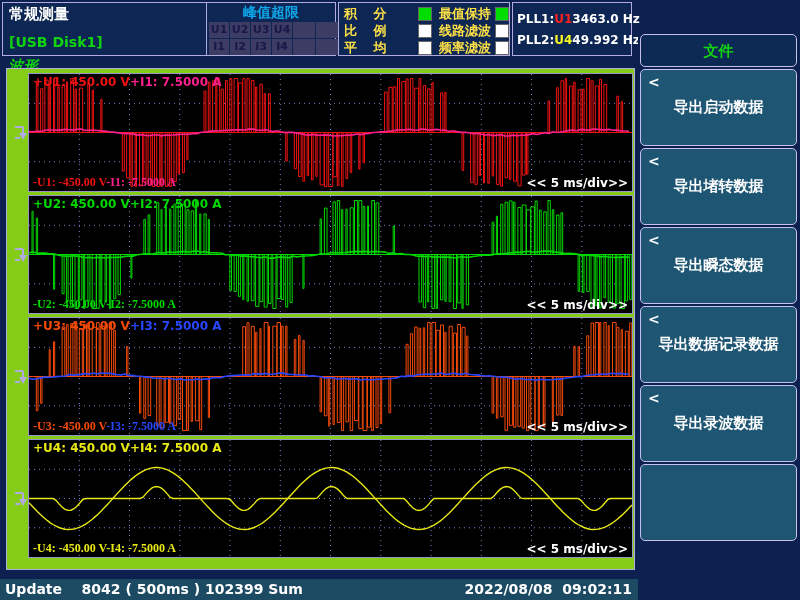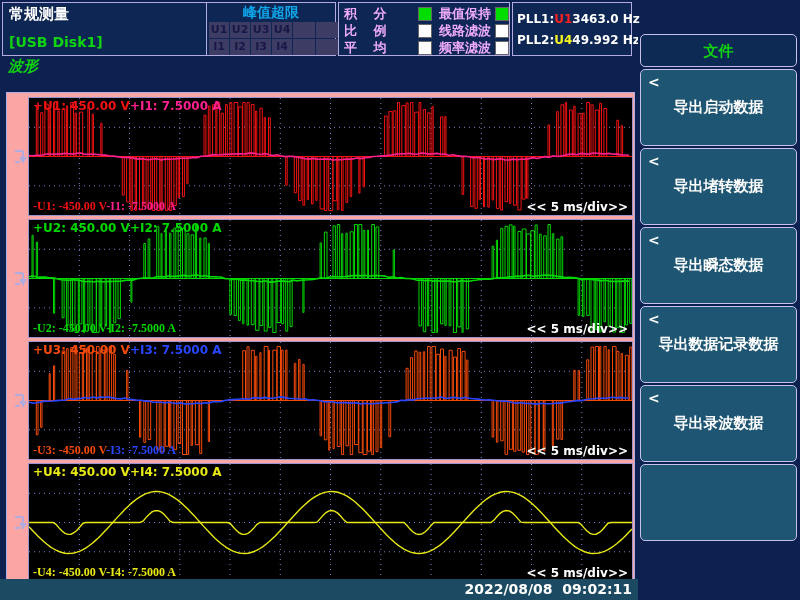--- a/index.html
+++ b/index.html
@@ -16,33 +16,33 @@
   #box-peak{left:206px;width:130px;}
   #peak-title{position:absolute;top:1px;width:100%;text-align:center;font-size:14px;color:#0ea5e9;}
   .peak-row{position:absolute;left:2px;display:flex;gap:1px;}
   .peak-row.r1{top:19px;} .peak-row.r2{top:36px;}
   .pcell{width:20px;height:16px;background:#3c3c64;color:#181848;font-size:11px;line-height:16px;text-align:center;}
   .pcell.wide{width:22px;}
   #box-tog{left:338px;width:172px;font-size:13px;}
   .trow{position:absolute;height:16px;display:flex;align-items:center;}
   .tl{left:5px;width:88px;} .tr{left:100px;width:70px;}
   .r0{top:3px;} .r1x{top:20px;} .r2x{top:37px;justify-content:center;}
-  .tlabel{white-space:pre;color:#f0abfc;}
+  .tlabel{white-space:pre;color:#fde047;}
   .tl .tlabel{word-spacing:12px;}
   .ind{width:12px;height:12px;margin-left:auto;background:#fff;border:1px solid #666;}
   .ind.on{background:#00dd00;}
   #box-pll{left:512px;width:120px;font-size:12px;}
   .pllrow{position:absolute;left:4px;right:4px;display:flex;align-items:center;white-space:pre;}
   .pll1{top:9px;} .pll2{top:30px;}
   .pllval{margin-left:auto;color:#fff;}
 
   
   #wf-label{position:absolute;left:8px;top:57px;font-size:15px;color:#11d411;font-style:italic;}
-  #wf-box{position:absolute;left:6px;top:92px;width:629px;height:502px;
-          border:1px solid #b2abdf;background:#fca5a5;box-sizing:border-box;}
+  #wf-box{position:absolute;left:6px;top:68px;width:629px;height:502px;
+          border:1px solid #b2abdf;background:#84cc16;box-sizing:border-box;}
   .panel{position:absolute;left:21px;width:605px;height:119px;background:#000;
          border:1px solid #9a94cc;box-sizing:border-box;}
   .panel svg{position:absolute;left:0;top:0;}
   .lab{position:absolute;font-size:12px;white-space:pre;letter-spacing:0px;}
   .lab.tl2{left:4px;top:1px;} .lab.bl2{left:4px;bottom:1px;font-family:Liberation Serif, serif;}
   .lab.br2{right:4px;bottom:1px;color:#fff;}
   .zmark{position:absolute;left:6px;width:16px;height:18px;}
 
   
   #statusbar{position:absolute;left:0;top:579px;width:638px;height:21px;background:#1c4a63;color:#fff;font-size:14px;}
@@ -189,20 +189,21 @@
           <path d="M0,58.5 L3,58.5 L6,58.5 L9,58.5 L12,58.5 L15,58.5 L18,58.5 L21,58.5 L24,58.5 L27,60.3 L30,63.9 L33,67.1 L36,69.4 L39,70.4 L42,70.2 L45,68.7 L48,66.2 L51,62.8 L54,59.2 L57,58.5 L60,58.5 L63,58.5 L66,58.5 L69,58.5 L72,58.5 L75,58.5 L78,58.5 L81,58.5 L84,58.5 L87,58.5 L90,58.5 L93,58.5 L96,58.5 L99,58.5 L102,58.5 L105,58.5 L108,58.5 L111,58.5 L114,57.2 L117,53.6 L120,50.4 L123,47.9 L126,46.7 L129,46.7 L132,47.9 L135,50.3 L138,53.6 L141,57.2 L144,58.5 L147,58.5 L150,58.5 L153,58.5 L156,58.5 L159,58.5 L162,58.5 L165,58.5 L168,58.5 L171,58.5 L174,58.5 L177,58.5 L180,58.5 L183,58.5 L186,58.5 L189,58.5 L192,58.5 L195,58.5 L198,58.5 L201,59.2 L204,62.7 L207,66.1 L210,68.7 L213,70.2 L216,70.4 L219,69.4 L222,67.1 L225,63.9 L228,60.3 L231,58.5 L234,58.5 L237,58.5 L240,58.5 L243,58.5 L246,58.5 L249,58.5 L252,58.5 L255,58.5 L258,58.5 L261,58.5 L264,58.5 L267,58.5 L270,58.5 L273,58.5 L276,58.5 L279,58.5 L282,58.5 L285,58.5 L288,58.2 L291,54.9 L294,51.4 L297,48.6 L300,46.9 L303,46.5 L306,47.4 L309,49.4 L312,52.5 L315,56.1 L318,58.5 L321,58.5 L324,58.5 L327,58.5 L330,58.5 L333,58.5 L336,58.5 L339,58.5 L342,58.5 L345,58.5 L348,58.5 L351,58.5 L354,58.5 L357,58.5 L360,58.5 L363,58.5 L366,58.5 L369,58.5 L372,58.5 L375,58.5 L378,61.5 L381,65.1 L384,68.0 L387,69.9 L390,70.5 L393,69.9 L396,68.0 L399,65.1 L402,61.5 L405,58.5 L408,58.5 L411,58.5 L414,58.5 L417,58.5 L420,58.5 L423,58.5 L426,58.5 L429,58.5 L432,58.5 L435,58.5 L438,58.5 L441,58.5 L444,58.5 L447,58.5 L450,58.5 L453,58.5 L456,58.5 L459,58.5 L462,58.5 L465,56.1 L468,52.5 L471,49.4 L474,47.4 L477,46.5 L480,46.9 L483,48.6 L486,51.4 L489,54.9 L492,58.2 L495,58.5 L498,58.5 L501,58.5 L504,58.5 L507,58.5 L510,58.5 L513,58.5 L516,58.5 L519,58.5 L522,58.5 L525,58.5 L528,58.5 L531,58.5 L534,58.5 L537,58.5 L540,58.5 L543,58.5 L546,58.5 L549,58.5 L552,60.3 L555,63.9 L558,67.1 L561,69.4 L564,70.4 L567,70.2 L570,68.7 L573,66.2 L576,62.8 L579,59.2 L582,58.5 L585,58.5 L588,58.5 L591,58.5 L594,58.5 L597,58.5 L600,58.5 L603,58.5 " stroke="#e8e815" stroke-width="1.4" fill="none"></path>
           <path d="M0,62.7 L3,65.9 L6,69.1 L9,72.2 L12,75.1 L15,77.8 L18,80.3 L21,82.6 L24,84.5 L27,86.2 L30,87.5 L33,88.5 L36,89.2 L39,89.5 L42,89.4 L45,89.0 L48,88.2 L51,87.1 L54,85.7 L57,83.9 L60,81.8 L63,79.5 L66,76.9 L69,74.2 L72,71.2 L75,68.1 L78,64.9 L81,61.6 L84,58.2 L87,54.9 L90,51.6 L93,48.4 L96,45.3 L99,42.4 L102,39.6 L105,37.1 L108,34.8 L111,32.8 L114,31.1 L117,29.7 L120,28.6 L123,27.9 L126,27.5 L129,27.5 L132,27.9 L135,28.6 L138,29.7 L141,31.1 L144,32.8 L147,34.8 L150,37.1 L153,39.6 L156,42.4 L159,45.3 L162,48.4 L165,51.6 L168,54.9 L171,58.2 L174,61.6 L177,64.9 L180,68.1 L183,71.2 L186,74.2 L189,76.9 L192,79.5 L195,81.8 L198,83.9 L201,85.7 L204,87.1 L207,88.2 L210,89.0 L213,89.4 L216,89.5 L219,89.2 L222,88.5 L225,87.5 L228,86.2 L231,84.5 L234,82.6 L237,80.3 L240,77.8 L243,75.1 L246,72.2 L249,69.1 L252,65.9 L255,62.7 L258,59.3 L261,56.0 L264,52.7 L267,49.5 L270,46.3 L273,43.3 L276,40.5 L279,37.9 L282,35.5 L285,33.4 L288,31.6 L291,30.1 L294,28.9 L297,28.1 L300,27.6 L303,27.5 L306,27.7 L309,28.3 L312,29.3 L315,30.6 L318,32.2 L321,34.1 L324,36.3 L327,38.7 L330,41.4 L333,44.3 L336,47.3 L339,50.5 L342,53.8 L345,57.1 L348,60.4 L351,63.8 L354,67.0 L357,70.2 L360,73.2 L363,76.0 L366,78.7 L369,81.1 L372,83.2 L375,85.1 L378,86.7 L381,87.9 L384,88.8 L387,89.3 L390,89.5 L393,89.3 L396,88.8 L399,87.9 L402,86.7 L405,85.1 L408,83.2 L411,81.1 L414,78.7 L417,76.0 L420,73.2 L423,70.2 L426,67.0 L429,63.8 L432,60.4 L435,57.1 L438,53.8 L441,50.5 L444,47.3 L447,44.3 L450,41.4 L453,38.7 L456,36.3 L459,34.1 L462,32.2 L465,30.6 L468,29.3 L471,28.3 L474,27.7 L477,27.5 L480,27.6 L483,28.1 L486,28.9 L489,30.1 L492,31.6 L495,33.4 L498,35.5 L501,37.9 L504,40.5 L507,43.3 L510,46.3 L513,49.4 L516,52.7 L519,56.0 L522,59.3 L525,62.7 L528,65.9 L531,69.1 L534,72.2 L537,75.1 L540,77.8 L543,80.3 L546,82.6 L549,84.5 L552,86.2 L555,87.5 L558,88.5 L561,89.2 L564,89.5 L567,89.4 L570,89.0 L573,88.2 L576,87.1 L579,85.7 L582,83.9 L585,81.8 L588,79.5 L591,76.9 L594,74.2 L597,71.2 L600,68.1 L603,64.9 " stroke="#e8e815" stroke-width="1.4" fill="none"></path>
         </svg>
       <div class="lab tl2"><span style="color: rgb(232, 232, 21);">+U4: 450.00 V</span><span style="color: rgb(232, 232, 21);">+I4: 7.5000 A</span></div>
       <div class="lab bl2"><span style="color: rgb(232, 232, 21);">-U4: -450.00 V</span><span style="color: rgb(232, 232, 21);">-I4: -7.5000 A</span></div>
       <div class="lab br2">&lt;&lt; 5 ms/div&gt;&gt;</div>
     </div>
   </div>
 
   <div id="statusbar">
+    <span id="status-left">Update    8042 ( 500ms ) 102399 Sum</span>
     <span id="status-clock">2022/08/08  09:02:11</span>
   </div>
 
   <div id="sidebar">
     <div class="sbtn" id="file-title-box">
       <div id="file-title">文件</div>
     </div>
     <div class="sbtn" style="top:37px;height:77px">
       <span class="chev">&lt;</span>
       <div class="blabel">导出启动数据</div>

